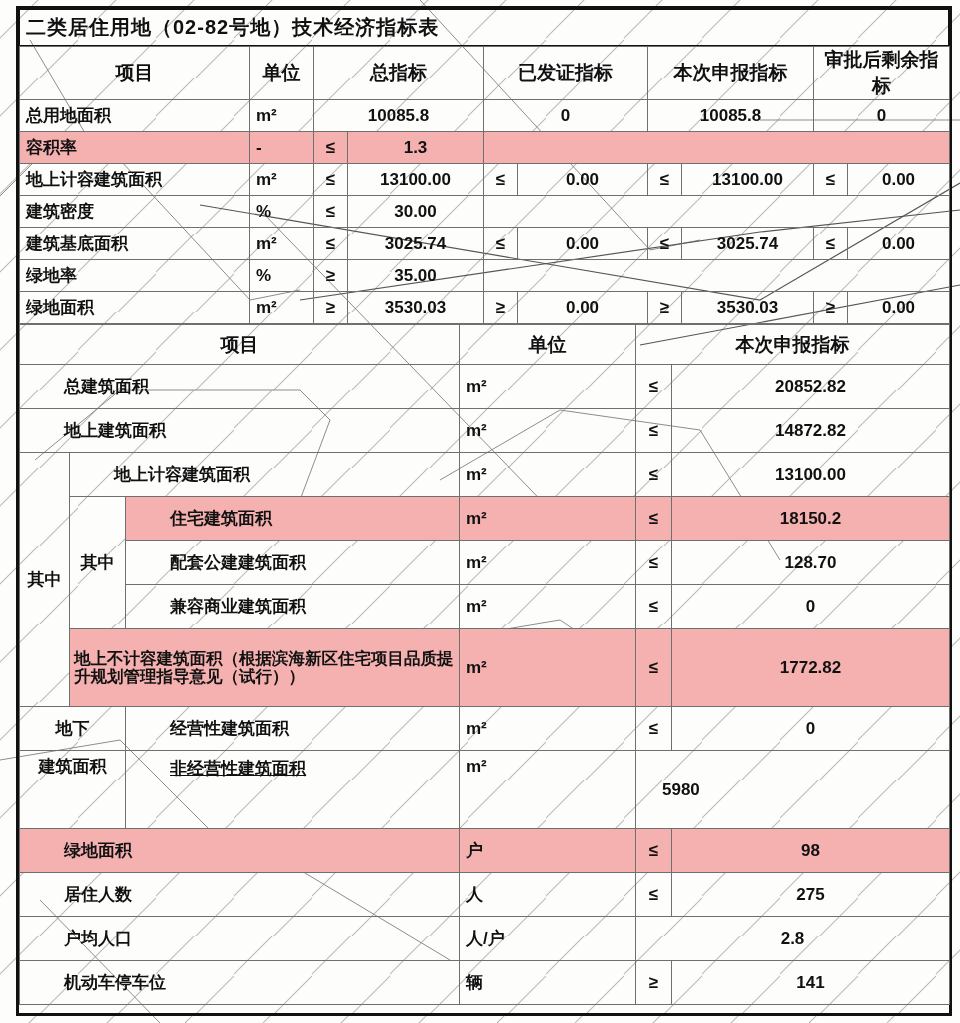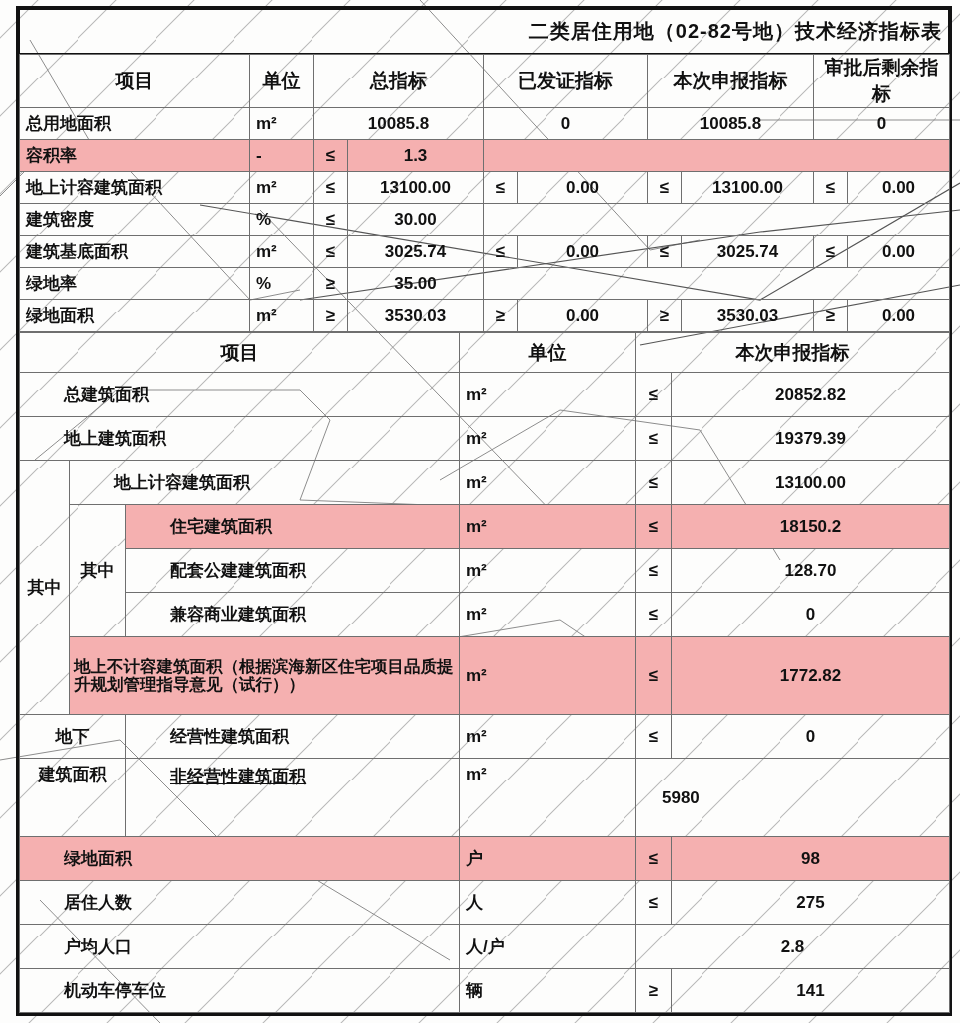--- a/index.html
+++ b/index.html
@@ -18,21 +18,21 @@
   table{border-collapse:collapse;width:100%;table-layout:fixed;}
   .tblwrap{position:absolute;left:19px;top:9px;width:930px;}
   td,th{
     border:1px solid #6f6f6f;
     font-size:17px;color:#111;font-weight:bold;
     padding:0 6px;height:32px;box-sizing:border-box;
     background:transparent;
     font-family:"Liberation Sans","DejaVu Sans",sans-serif;
   }
   .title{
-    text-align:right;font-size:20px;height:44px;border:1px solid #111;
+    text-align:left;font-size:20px;height:36px;border:1px solid #111;
     letter-spacing:1px;
   }
   .hdr{text-align:center;height:50px;font-size:19px;}
   .lbl{text-align:left;}
   .c{text-align:center;}
   .l{text-align:left;padding-left:44px;}
   .sym{text-align:center;width:34px;padding:0;font-size:17px;}
   .unit{text-align:left;}
   .pink{background:#f5b0b0 !important;}
   .notop{border-top:none;margin-left:21px;}
@@ -204,21 +204,21 @@
         <td class="l row44" colspan="4">总建筑面积</td>
         <td class="unit row44">m²</td>
         <td class="sym row44">≤</td>
         <td class="c row44">20852.82</td>
       </tr>
 
       <tr>
         <td class="l row44" colspan="4">地上建筑面积</td>
         <td class="unit row44">m²</td>
         <td class="sym row44">≤</td>
-        <td class="c row44">19379.39</td>
+        <td class="c row44">14872.82</td>
       </tr>
 
       <tr>
         <td class="c" rowspan="5">其中</td>
         <td class="l row44" colspan="3">地上计容建筑面积</td>
         <td class="unit row44">m²</td>
         <td class="sym row44">≤</td>
         <td class="c row44">13100.00</td>
       </tr>
 

